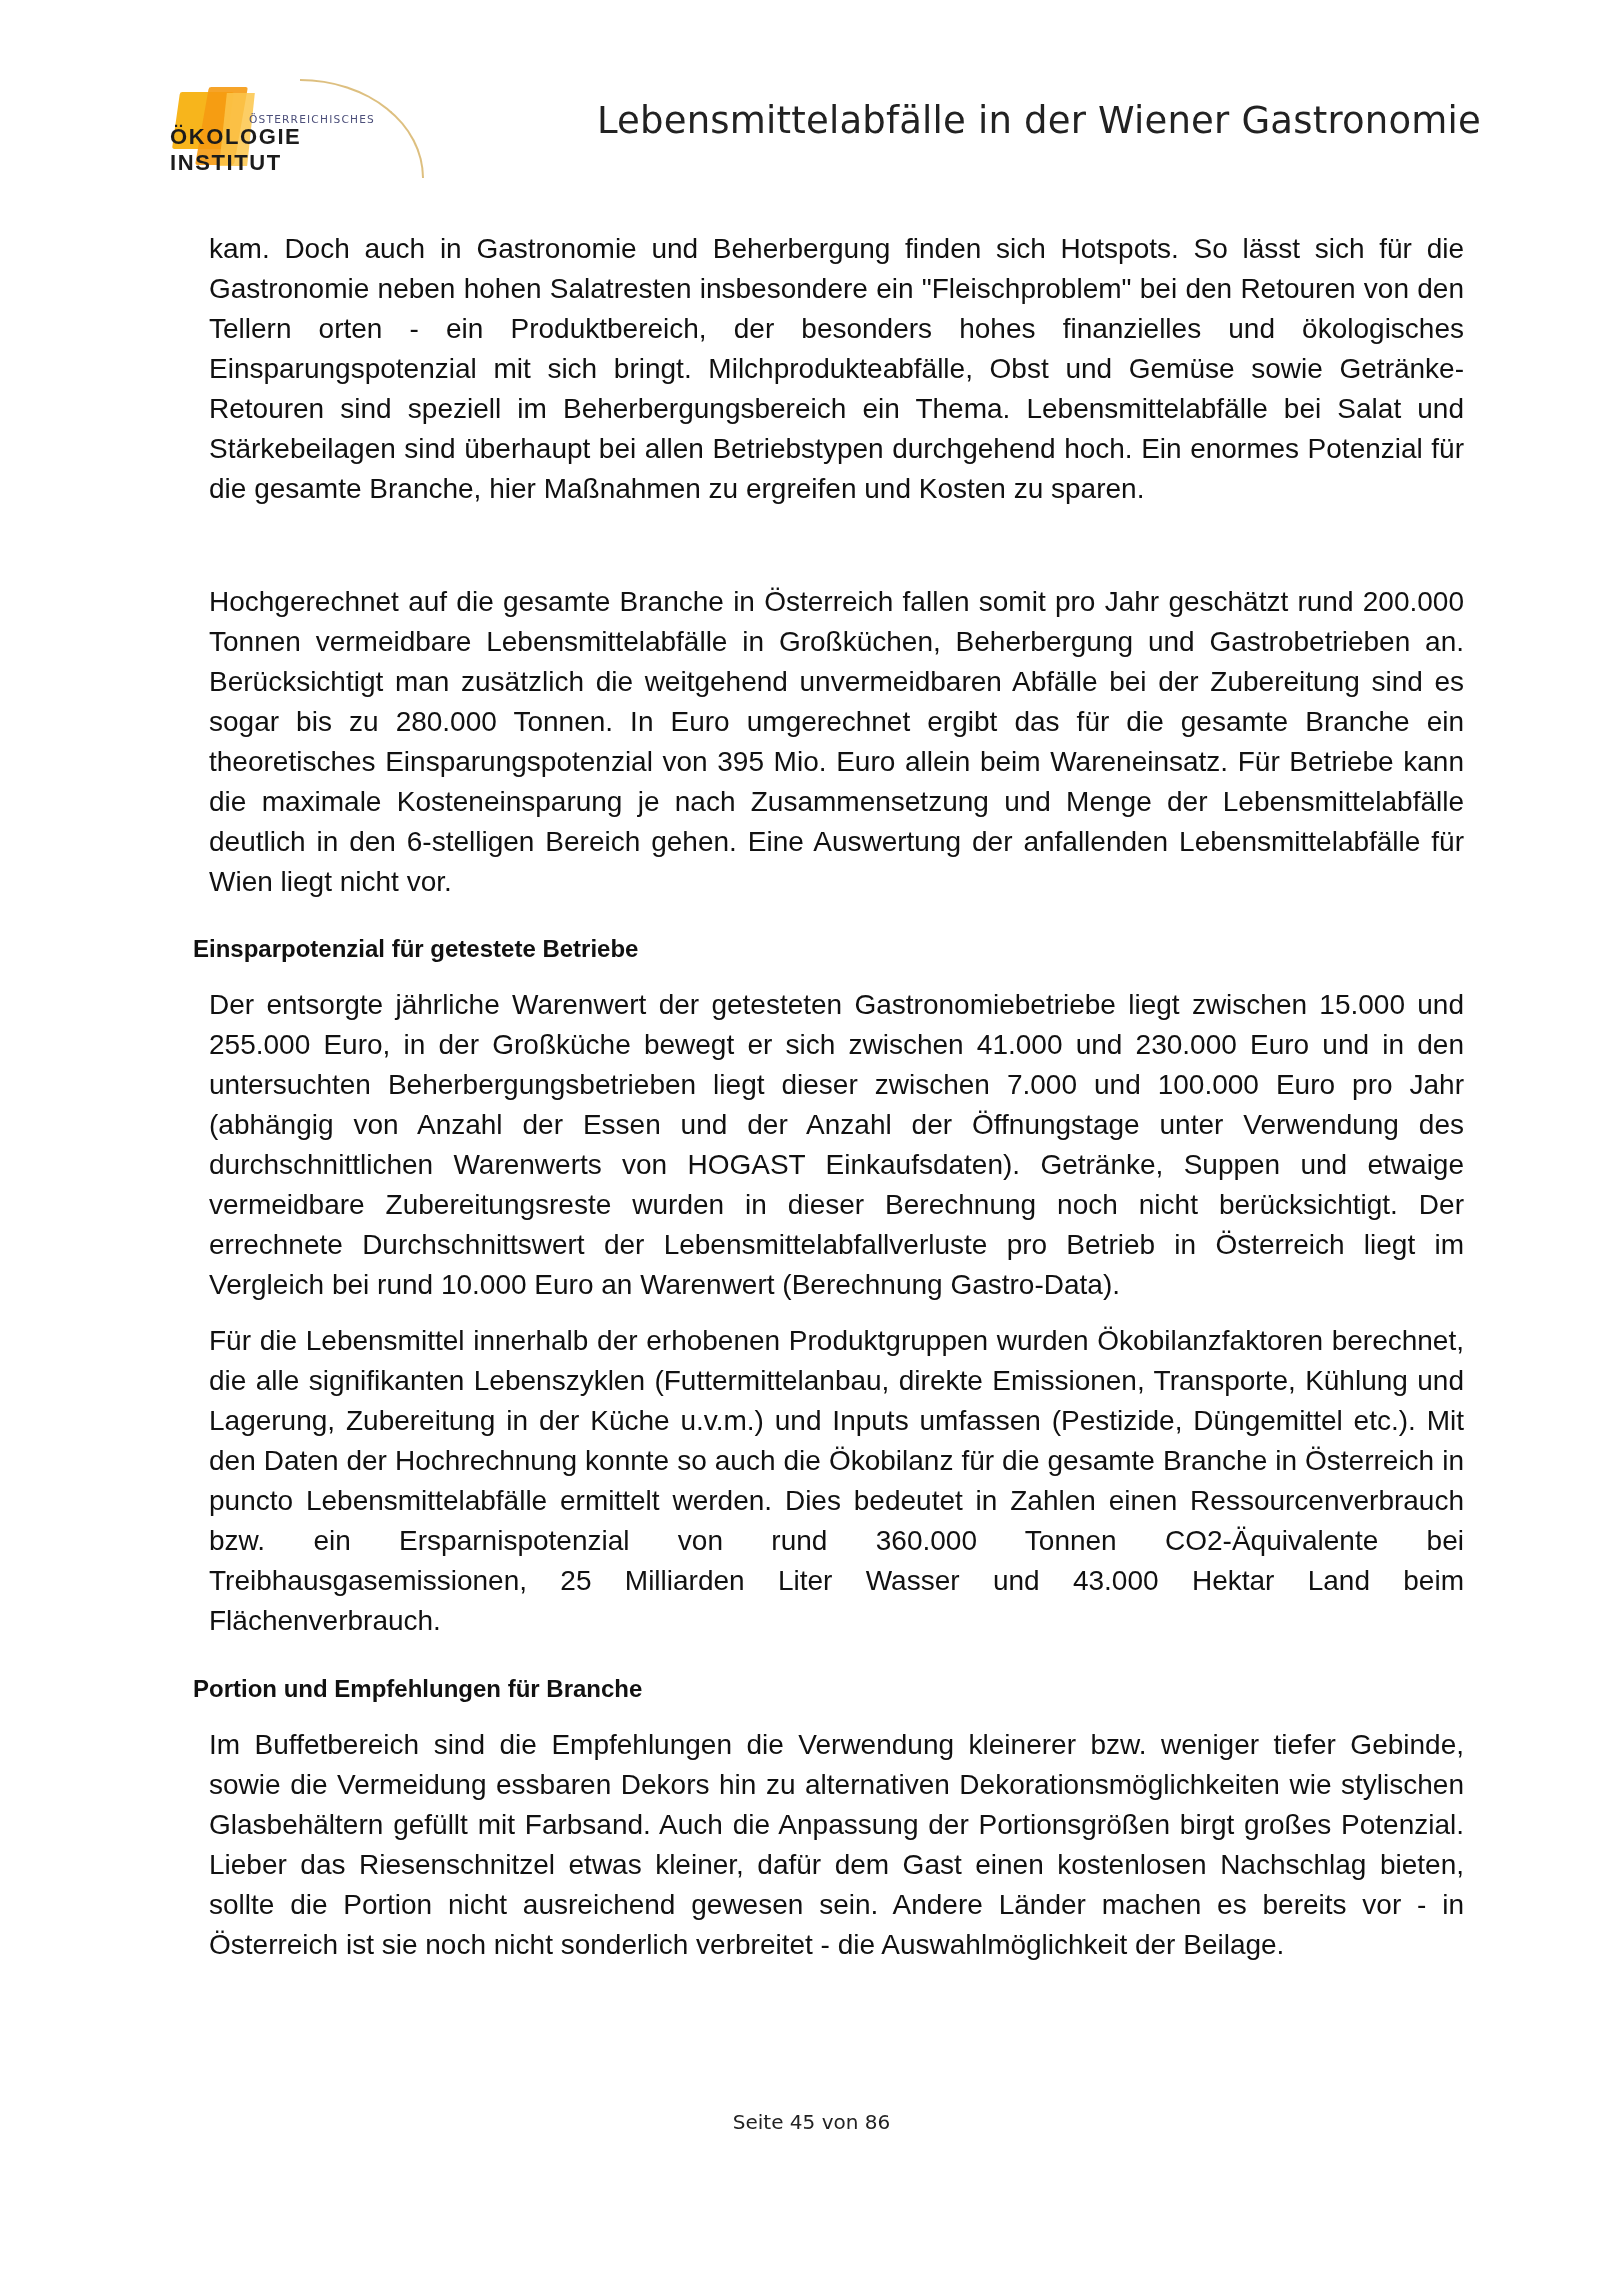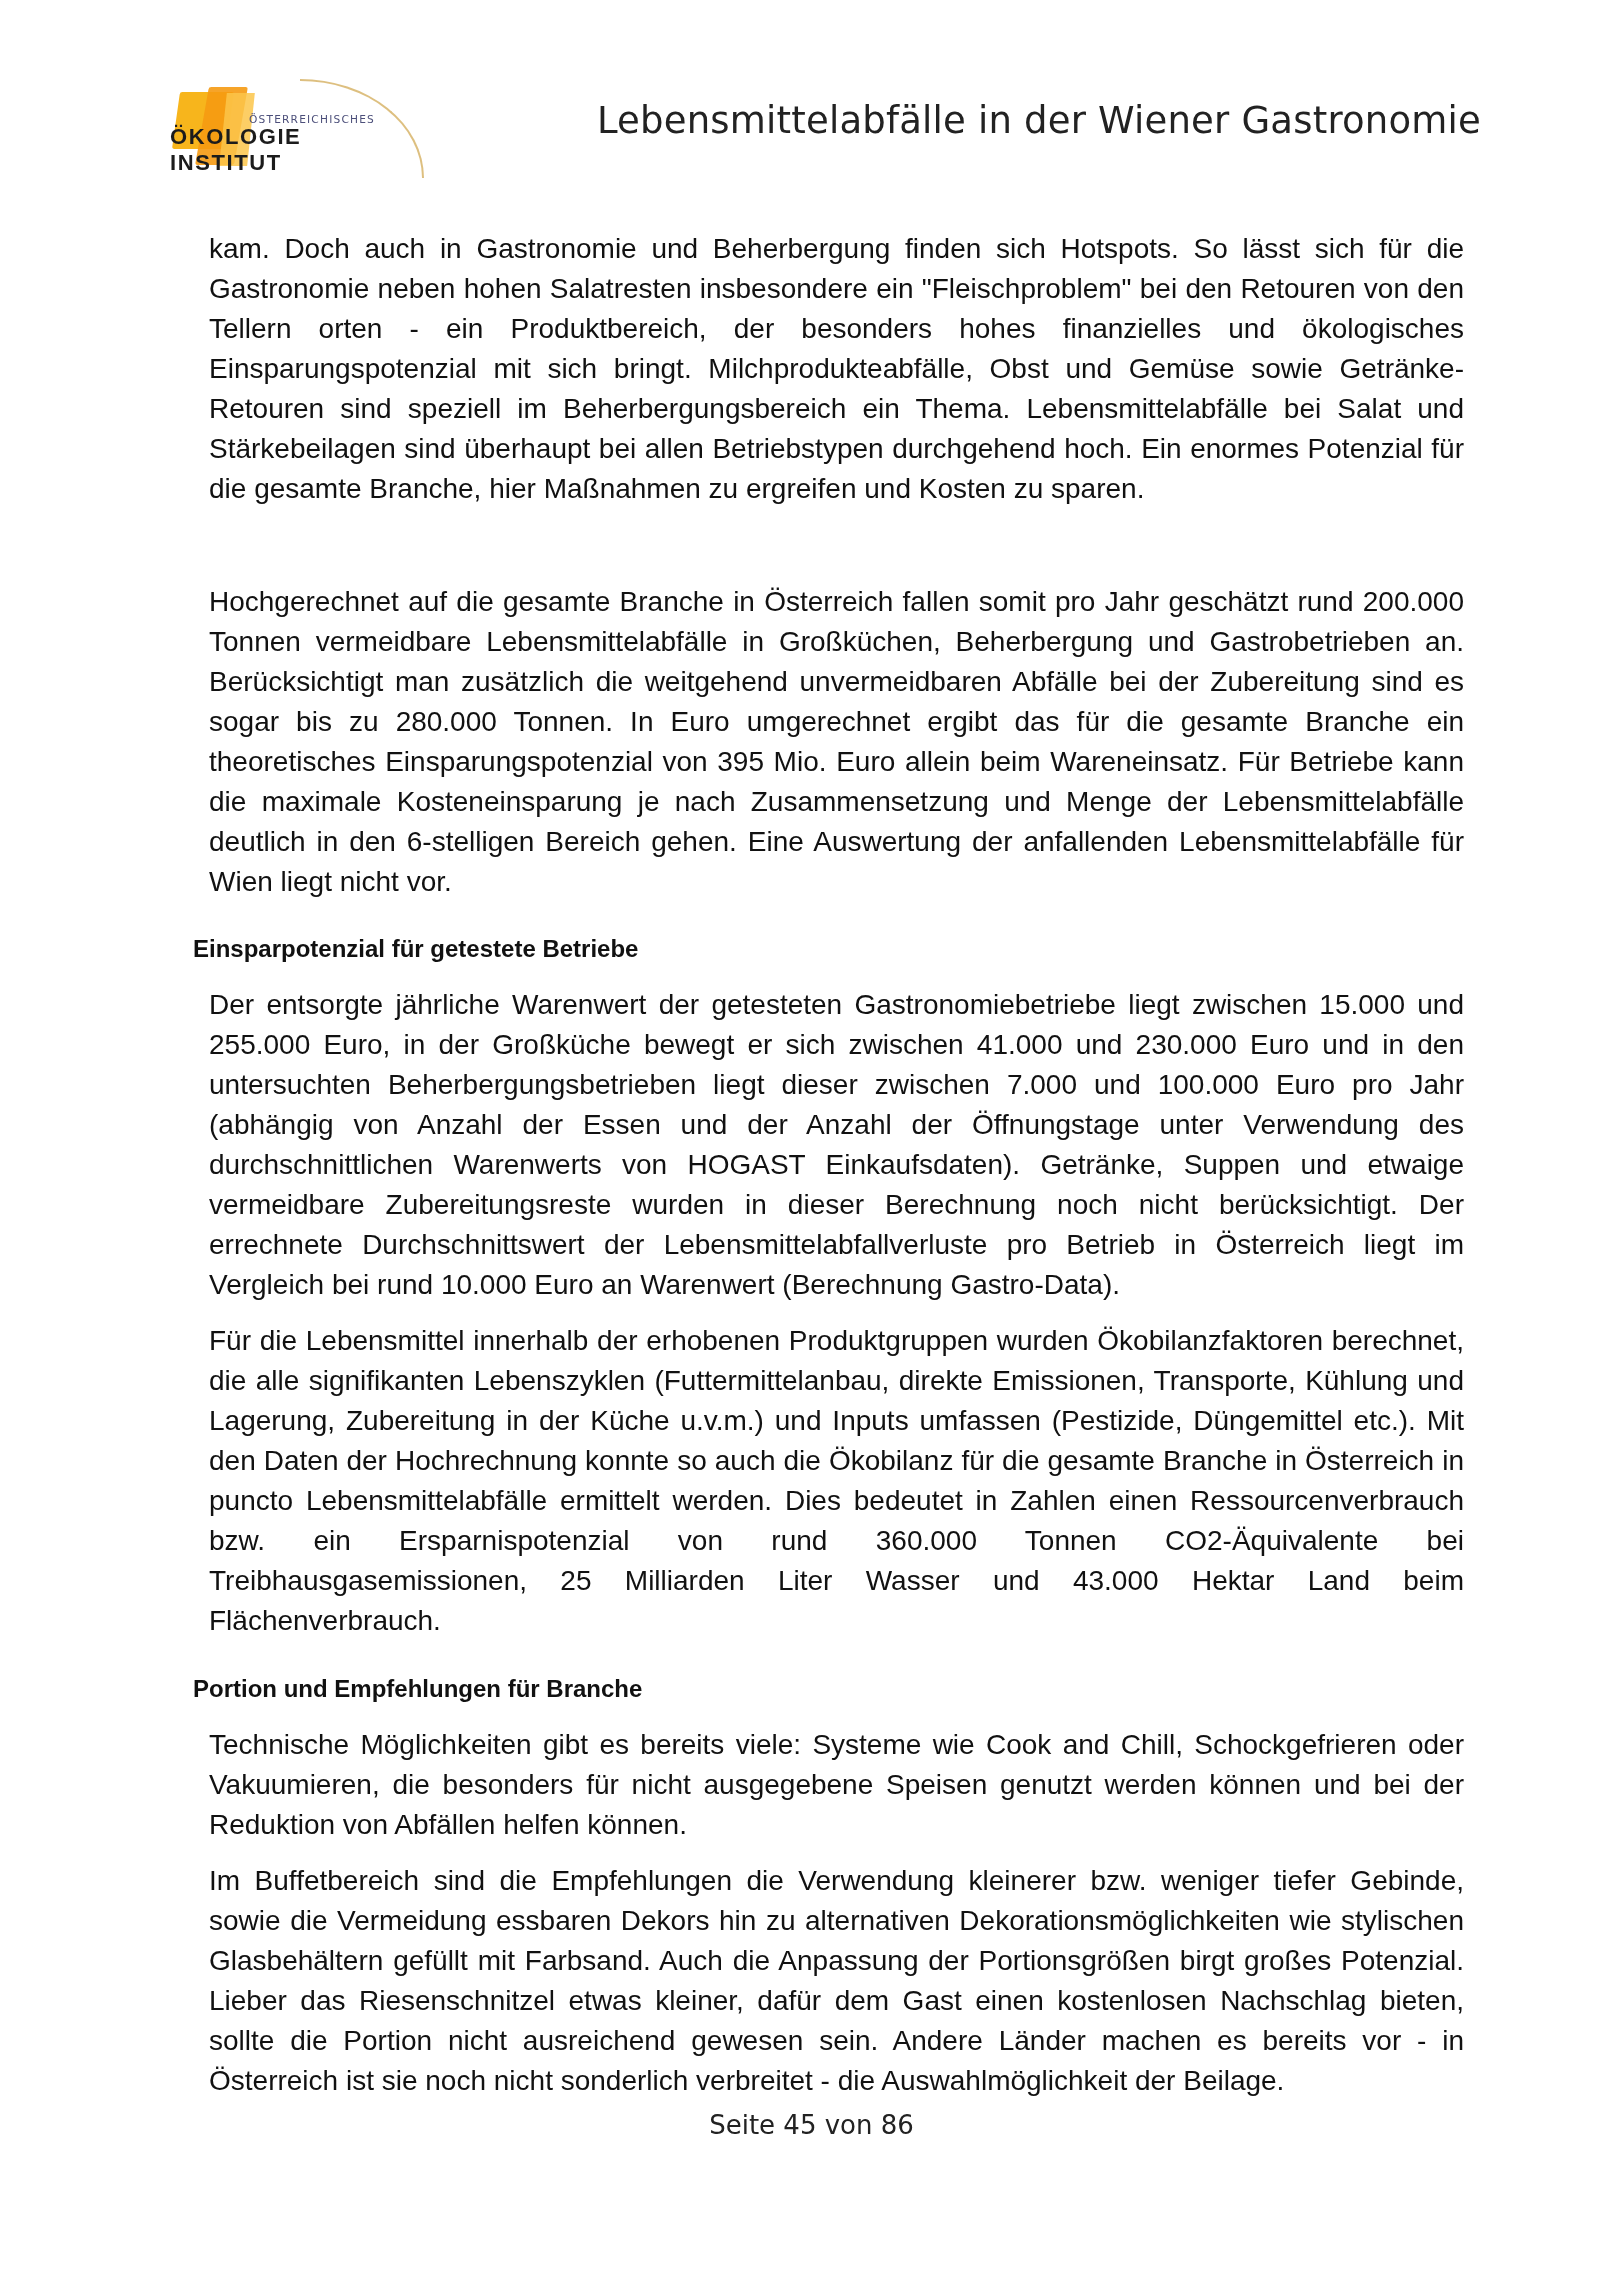--- a/index.html
+++ b/index.html
@@ -16,21 +16,21 @@
   .logo .main { position: absolute; left: 4px; top: 47px; font-size: 22px; font-weight: bold; letter-spacing: 1.6px; color: #1c1c1c; font-family: Liberation Sans, sans-serif; }
 
   .running-title { position: absolute; right: 142px; top: 99px; font-size: 37px; color: #222; font-family: "DejaVu Sans", sans-serif; letter-spacing: 0.2px; }
 
   .content { position: absolute; left: 193px; top: 213px; width: 1287px; }
   .para { font-size: 28px; line-height: 40px; text-align: justify; margin: 16px; color: #111; font-family: "Liberation Sans", sans-serif; }
   .gap-lg { height: 41px; }
   .gap-sm { height: 11.4px; }
   .heading { font-size: 24px; font-weight: bold; line-height: 40px; margin: 0 0 13px 0; color: #111; }
 
-  .footer { position: absolute; left: 0; width: 1623px; top: 2110px; text-align: center; font-size: 26px; color: #222; font-family: "DejaVu Sans", sans-serif; }
+  .footer { position: absolute; left: 0; width: 1623px; top: 2110px; text-align: center; font-size: 20px; color: #222; font-family: "DejaVu Sans", sans-serif; }
 </style>
 </head>
 <body>
 
 <div class="page">
 
   <div class="header">
     <div class="logo">
       <div class="shape1"></div>
       <div class="shape2"></div>
@@ -47,19 +47,18 @@
     <div class="gap-lg"></div>
     <p class="para">Hochgerechnet auf die gesamte Branche in Österreich fallen somit pro Jahr geschätzt rund 200.000 Tonnen vermeidbare Lebensmittelabfälle in Großküchen, Beherbergung und Gastrobetrieben an. Berücksichtigt man zusätzlich die weitgehend unvermeidbaren Abfälle bei der Zubereitung  sind es sogar bis zu 280.000 Tonnen. In Euro umgerechnet ergibt das für die gesamte Branche ein theoretisches Einsparungspotenzial von 395 Mio. Euro allein beim Wareneinsatz. Für Betriebe kann die maximale Kosteneinsparung je nach Zusammensetzung und Menge der Lebensmittelabfälle deutlich in den 6-stelligen Bereich gehen. Eine Auswertung der anfallenden Lebensmittelabfälle für Wien liegt nicht vor.</p>
     <div class="gap-sm"></div>
 
     <h2 class="heading">Einsparpotenzial für getestete Betriebe</h2>
     <p class="para">Der entsorgte jährliche Warenwert der getesteten Gastronomiebetriebe liegt zwischen 15.000 und 255.000 Euro, in der Großküche bewegt er sich zwischen 41.000 und 230.000 Euro und in den untersuchten Beherbergungsbetrieben liegt dieser zwischen 7.000 und 100.000 Euro pro Jahr (abhängig von Anzahl der Essen und der Anzahl der Öffnungstage unter Verwendung des durchschnittlichen Warenwerts von HOGAST Einkaufsdaten). Getränke, Suppen und etwaige vermeidbare Zubereitungsreste wurden in dieser Berechnung noch nicht berücksichtigt. Der errechnete Durchschnittswert der Lebensmittelabfallverluste pro Betrieb in Österreich liegt im Vergleich bei rund 10.000 Euro an Warenwert (Berechnung Gastro-Data).</p>
     <p class="para">Für die Lebensmittel innerhalb der erhobenen Produktgruppen wurden Ökobilanzfaktoren berechnet, die alle signifikanten Lebenszyklen (Futtermittelanbau, direkte Emissionen, Transporte, Kühlung und Lagerung, Zubereitung in der Küche u.v.m.) und Inputs umfassen (Pestizide, Düngemittel etc.). Mit den Daten der Hochrechnung konnte so auch die Ökobilanz für die gesamte Branche in Österreich in puncto Lebensmittelabfälle ermittelt werden. Dies bedeutet in Zahlen einen Ressourcenverbrauch bzw. ein Ersparnispotenzial von rund 360.000 Tonnen CO2-Äquivalente bei Treibhausgasemissionen, 25 Milliarden Liter Wasser und 43.000 Hektar Land beim Flächenverbrauch.</p>
     <div class="gap-sm"></div>
 
     <h2 class="heading">Portion und Empfehlungen für Branche</h2>
-    <p class="para">Technische Möglichkeiten gibt es bereits viele: Systeme wie Cook and Chill, Schockgefrieren oder Vakuumieren, die besonders für nicht ausgegebene Speisen genutzt werden können und bei der Reduktion von Abfällen helfen können.</p>
     <p class="para">Im Buffetbereich sind die Empfehlungen die Verwendung kleinerer bzw. weniger tiefer Gebinde, sowie die Vermeidung essbaren Dekors hin zu alternativen Dekorationsmöglichkeiten wie stylischen Glasbehältern gefüllt mit Farbsand. Auch die Anpassung der Portionsgrößen birgt großes Potenzial. Lieber das Riesenschnitzel etwas kleiner, dafür dem Gast einen kostenlosen Nachschlag bieten, sollte die Portion nicht ausreichend gewesen sein. Andere Länder machen es bereits vor - in Österreich ist sie noch nicht sonderlich verbreitet - die Auswahlmöglichkeit der Beilage.</p>
   </div>
 
   <div class="footer">Seite 45 von 86</div>
 </div>
 
 
 </body></html>

